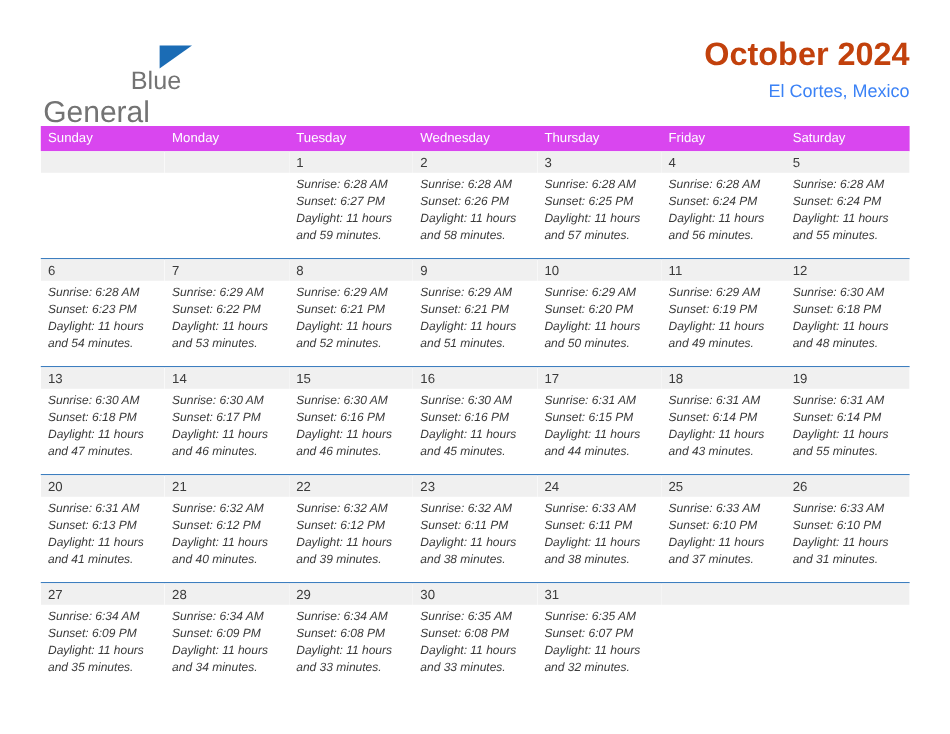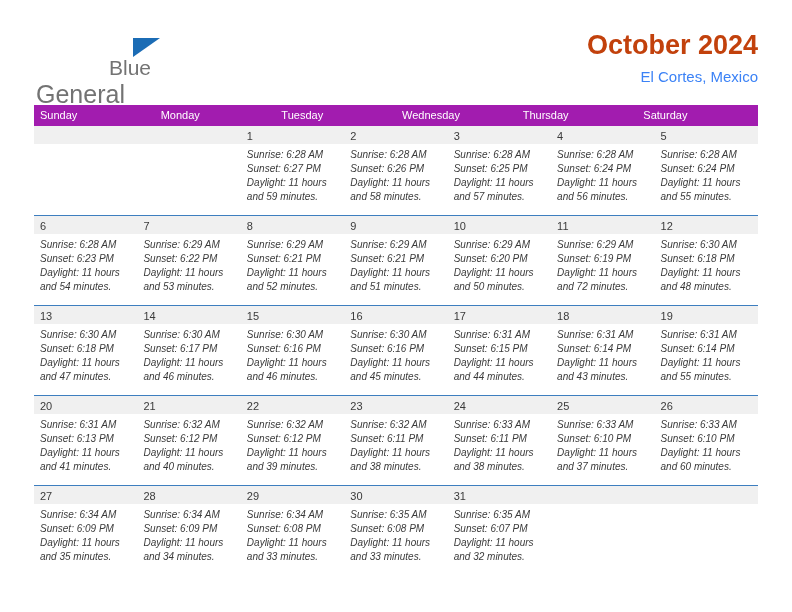--- a/index.html
+++ b/index.html
@@ -86,21 +86,21 @@
 
   
   .calendar {
     position: absolute;
     left: 34px;
     top: 105px;
     width: 724px;
   }
   .dow-row {
     display: flex;
-    background: #a21caf;
+    background: #d946ef;
     height: 21px;
   }
   .dow-cell {
     flex: 1 1 0;
     color: #ffffff;
     font-size: 11px;
     line-height: 21px;
     padding-left: 6px;
     box-sizing: border-box;
     white-space: nowrap;
@@ -163,20 +163,21 @@
   </div>
 
   <div class="calendar">
 
     <div class="dow-row">
       <div class="dow-cell">Sunday</div>
       <div class="dow-cell">Monday</div>
       <div class="dow-cell">Tuesday</div>
       <div class="dow-cell">Wednesday</div>
       <div class="dow-cell">Thursday</div>
+      <div class="dow-cell">Friday</div>
       <div class="dow-cell">Saturday</div>
     </div>
 
     <div class="week-row first">
       <div class="day-cell empty">
         <div class="day-num-band"><span class="day-num"></span></div>
         <div class="day-info">
           <div></div>
           <div></div>
           <div></div>
@@ -284,21 +285,21 @@
           <div>Daylight: 11 hours</div>
           <div>and 50 minutes.</div>
         </div>
       </div>
       <div class="day-cell">
         <div class="day-num-band"><span class="day-num">11</span></div>
         <div class="day-info">
           <div>Sunrise: 6:29 AM</div>
           <div>Sunset: 6:19 PM</div>
           <div>Daylight: 11 hours</div>
-          <div>and 72 minutes.</div>
+          <div>and 49 minutes.</div>
         </div>
       </div>
       <div class="day-cell">
         <div class="day-num-band"><span class="day-num">12</span></div>
         <div class="day-info">
           <div>Sunrise: 6:30 AM</div>
           <div>Sunset: 6:18 PM</div>
           <div>Daylight: 11 hours</div>
           <div>and 48 minutes.</div>
         </div>
@@ -425,21 +426,21 @@
           <div>Daylight: 11 hours</div>
           <div>and 37 minutes.</div>
         </div>
       </div>
       <div class="day-cell">
         <div class="day-num-band"><span class="day-num">26</span></div>
         <div class="day-info">
           <div>Sunrise: 6:33 AM</div>
           <div>Sunset: 6:10 PM</div>
           <div>Daylight: 11 hours</div>
-          <div>and 60 minutes.</div>
+          <div>and 31 minutes.</div>
         </div>
       </div>
     </div>
 
     <div class="week-row">
       <div class="day-cell">
         <div class="day-num-band"><span class="day-num">27</span></div>
         <div class="day-info">
           <div>Sunrise: 6:34 AM</div>
           <div>Sunset: 6:09 PM</div>

